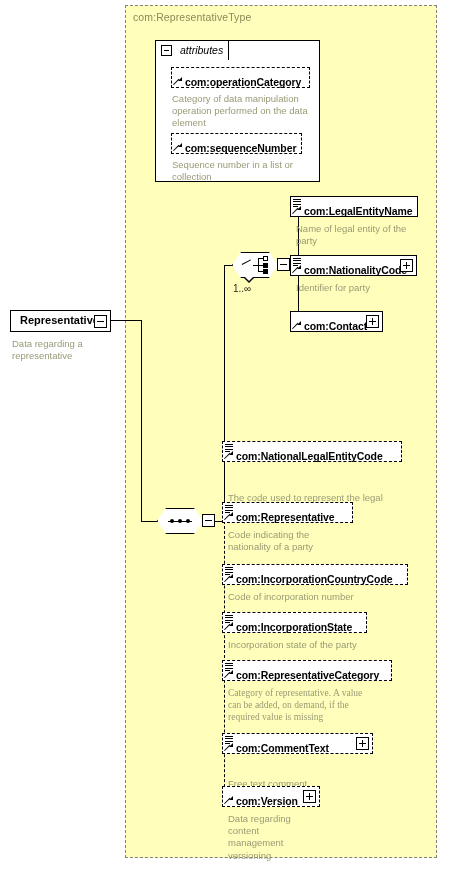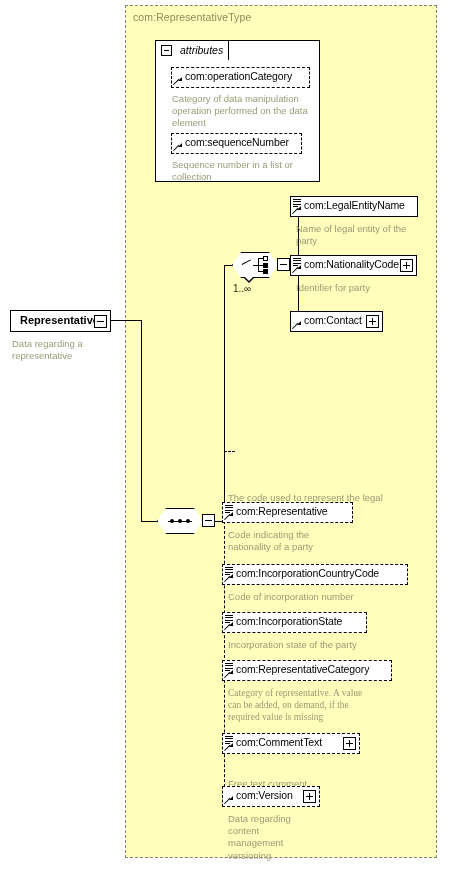--- a/index.html
+++ b/index.html
@@ -53,22 +53,22 @@
     box-sizing:border-box;
     height:21px;
   }
   .node.solid{border:1.6px solid #000;}
   .node.dashed{border:1.6px dashed #000;}
   .node .shadow{
     position:absolute;left:3px;top:21px;right:-3px;height:4px;
     background:#c8c8c8;z-index:-1;
   }
   .node .name{
-    position:absolute;top:2px;left:13px;
-    font-size:10.5px;font-weight:normal;color:#000;
+    position:absolute;top:8px;left:13px;
+    font-size:10.5px;font-weight:bold;color:#000;
     white-space:nowrap;letter-spacing:-0.1px;
   }
   
   .node .arrow{
     position:absolute;left:2px;bottom:2px;width:8px;height:8px;
   }
   .node .arrow:before{
     content:"";position:absolute;left:0;bottom:0;width:8px;height:1.4px;
     background:#000;transform-origin:left bottom;transform:rotate(-45deg);
   }
@@ -293,20 +293,31 @@
   <div class="anno" style="left:296px;top:282px;width:122px;">Identifier for party</div>
 
   <div class="node solid" style="left:290px;top:311px;width:93px;">
     <span class="shadow"></span>
     <span class="arrow"></span>
     <span class="name">com:Contact</span>
     <span class="plus" style="right:3px;"></span>
   </div>
 
   <div class="h-dash" style="left:224px;top:451px;width:11px;"></div>
+  <div class="node dashed" style="left:222px;top:441px;width:180px;">
+    <span class="shadow"></span>
+    <span class="doc">
+        <i></i>
+        <i></i>
+        <i></i>
+        <i></i>
+      </span>
+    <span class="arrow"></span>
+    <span class="name">com:NationalLegalEntityCode</span>
+  </div>
   <div class="anno" style="left:228px;top:468px;width:200px;margin-top:24px;">The code used to represent the legal
 entity in the national office</div>
 
   <div class="h-dash" style="left:224px;top:512px;width:11px;"></div>
   <div class="node dashed" style="left:222px;top:502px;width:131px;">
     <span class="shadow"></span>
     <span class="doc">
         <i></i>
         <i></i>
         <i></i>
@@ -356,21 +367,21 @@
         <i></i>
       </span>
     <span class="arrow"></span>
     <span class="name">com:RepresentativeCategory</span>
   </div>
   <div class="anno" style="left:228px;top:687px;width:200px;font-family:Liberation Serif, serif;">Category of representative. A value
 can be added, on demand, if the
 required value is missing</div>
 
   <div class="h-dash" style="left:224px;top:743px;width:11px;"></div>
-  <div class="node dashed" style="left:222px;top:733px;width:138px;padding-left:29px;">
+  <div class="node dashed" style="left:222px;top:733px;width:151px;padding-left:29px;">
     <span class="shadow"></span>
     <span class="doc">
         <i></i>
         <i></i>
         <i></i>
         <i></i>
       </span>
     <span class="arrow"></span>
     <span class="name">com:CommentText</span>
     <span class="plus" style="right:3px;"></span>

